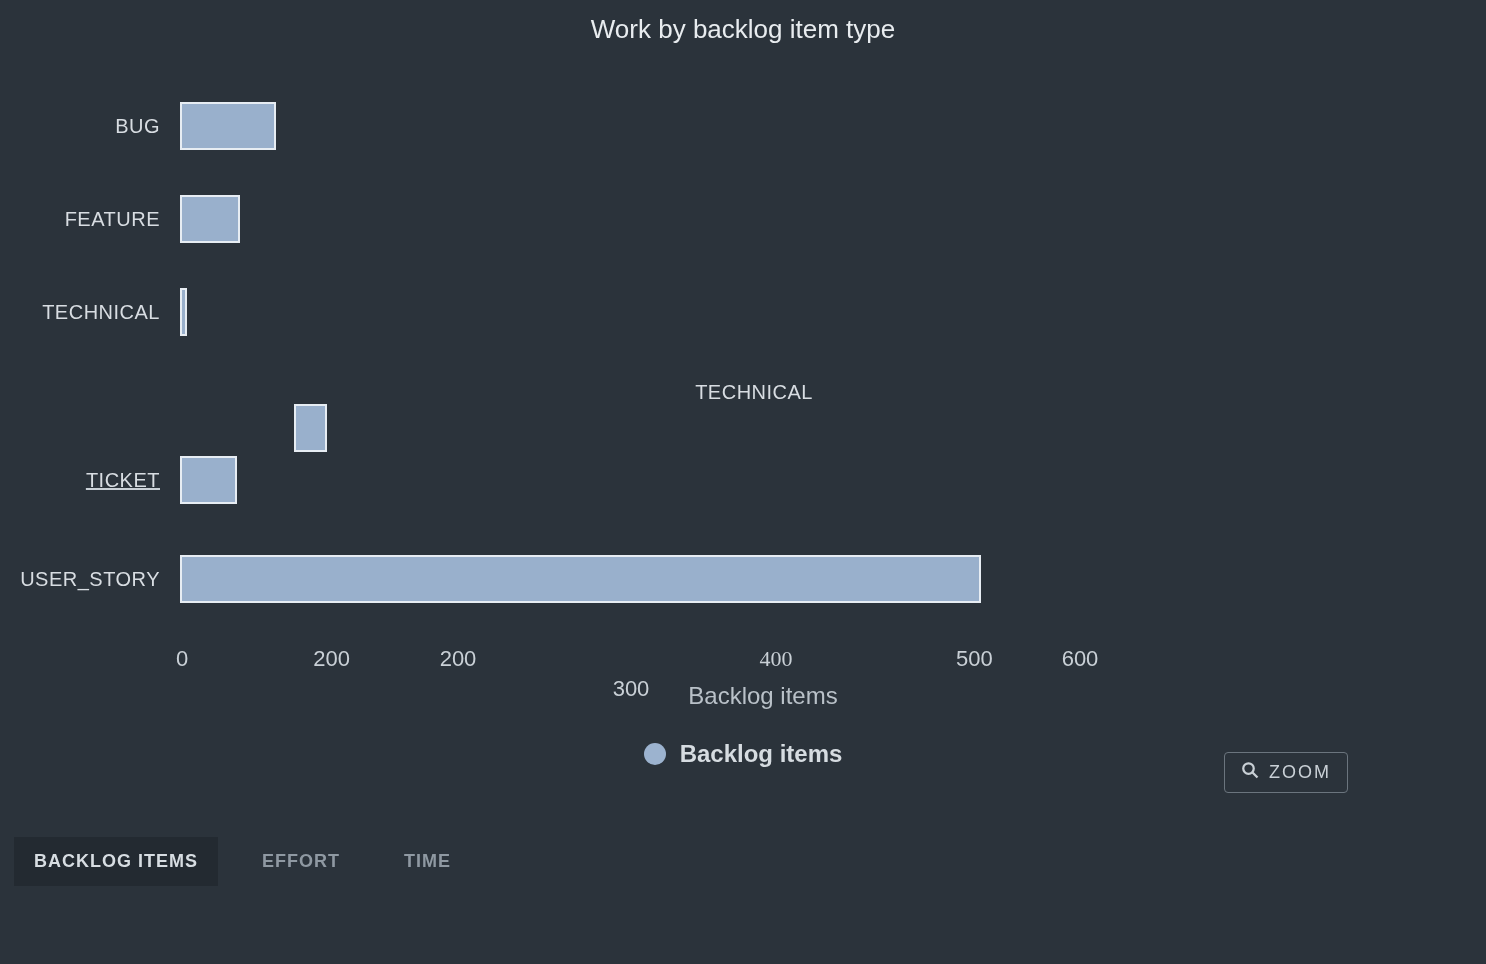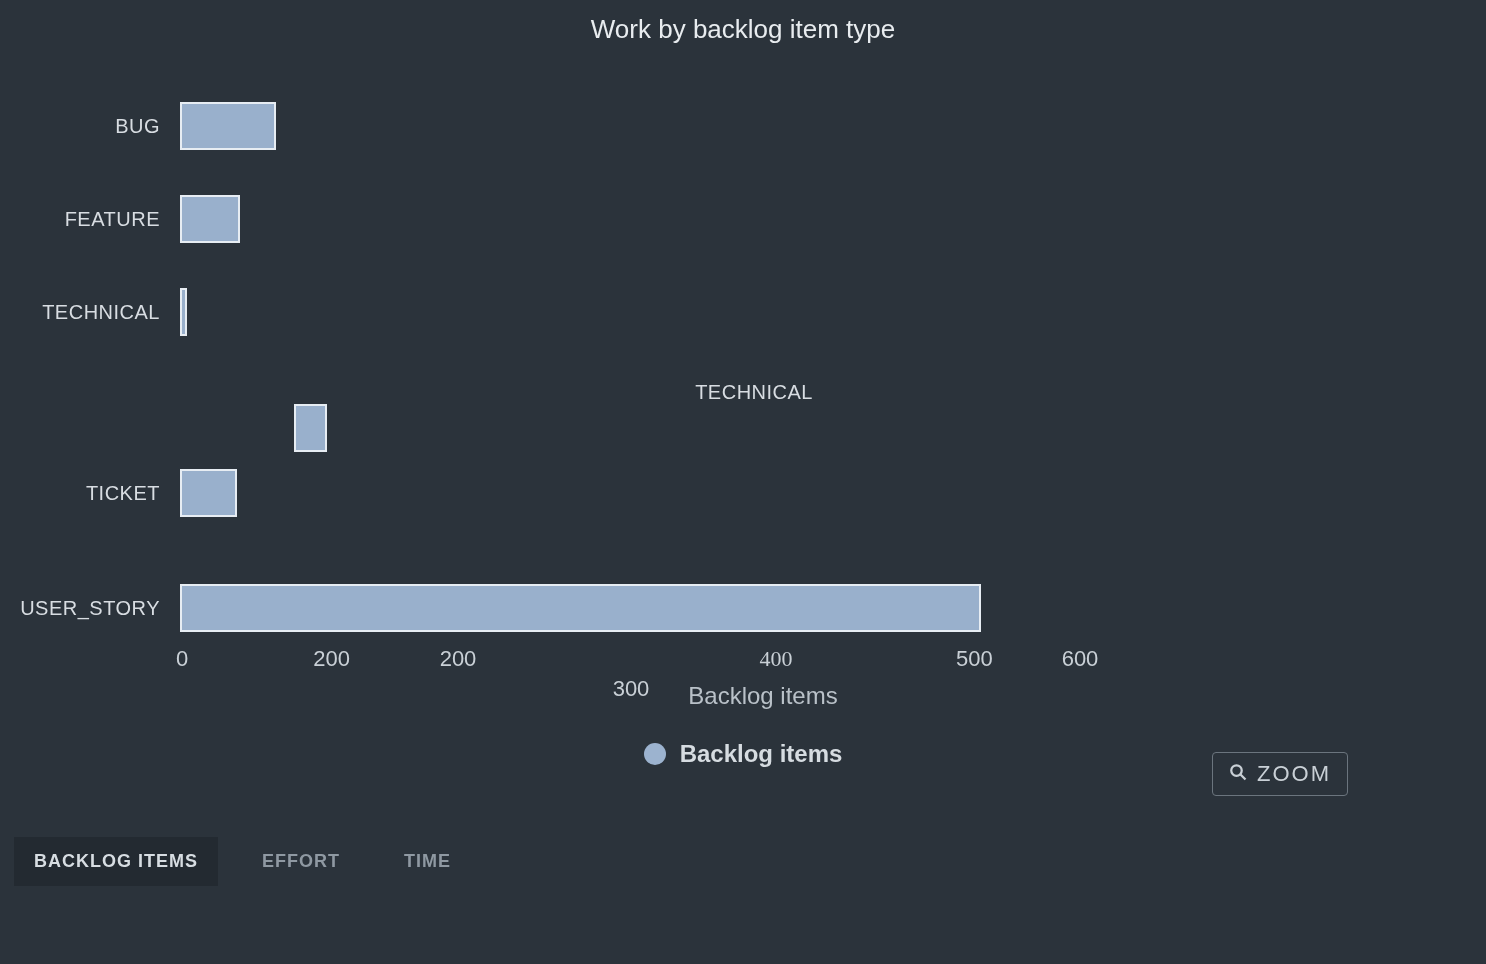--- a/index.html
+++ b/index.html
@@ -115,21 +115,21 @@
     }
     
     .zoom-btn {
       position: absolute;
       right: 138px;
       top: 752px;
       border: 1px solid #6b757e;
       border-radius: 4px;
       padding: 8px 16px;
       color: #c9d0d6;
-      font-size: 22px;
+      font-size: 18px;
       letter-spacing: 2px;
       display: inline-flex;
       align-items: center;
       gap: 10px;
       background: transparent;
       cursor: pointer;
     }
     .zoom-btn svg { width: 18px; height: 18px; }
     
     .tabs {
@@ -177,27 +177,27 @@
         <div class="bar-track" style="width: 898px;">
           <div class="bar" title="RESEARCH: 5" style="width: 7.48333px;"></div>
         </div>
       </div>
       <div class="row" style="top: 301px; flex-direction: column;">
         <div class="cat-label">TECHNICAL</div>
         <div class="bar-track" style="width: 898px;">
           <div class="bar" title="TECHNICAL: 22" style="width: 32.9267px;"></div>
         </div>
       </div>
-      <div class="row" style="top: 389px;">
+      <div class="row" style="top: 376px; text-decoration: underline;">
         <div class="cat-label">TICKET</div>
         <div class="bar-track" style="width: 898px;">
           <div class="bar" title="TICKET: 38" style="width: 56.8733px;"></div>
         </div>
       </div>
-      <div class="row" style="top: 504px;">
+      <div class="row" style="top: 475px;">
         <div class="cat-label">USER_STORY</div>
         <div class="bar-track" style="width: 898px;">
           <div class="bar" title="USER_STORY: 535" style="width: 800.717px;"></div>
         </div>
       </div>
     </div>
   <div class="x-axis" id="x-axis">
       <div class="x-tick" style="left: 182px;">0</div>
       <div class="x-tick" style="left: 331.667px;">200</div>
       <div class="x-tick" style="left: 458px;">200</div>

